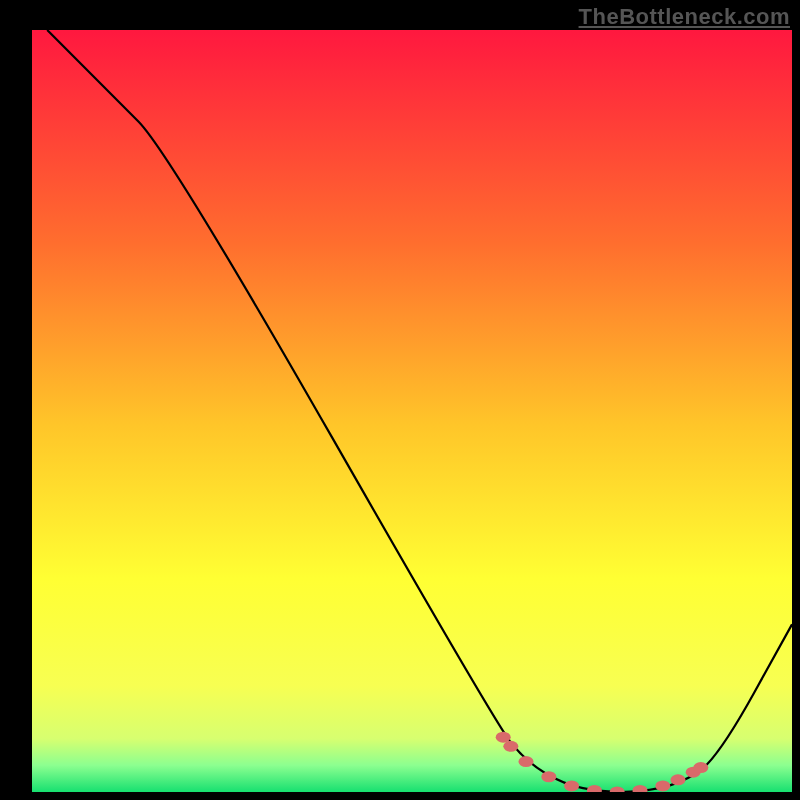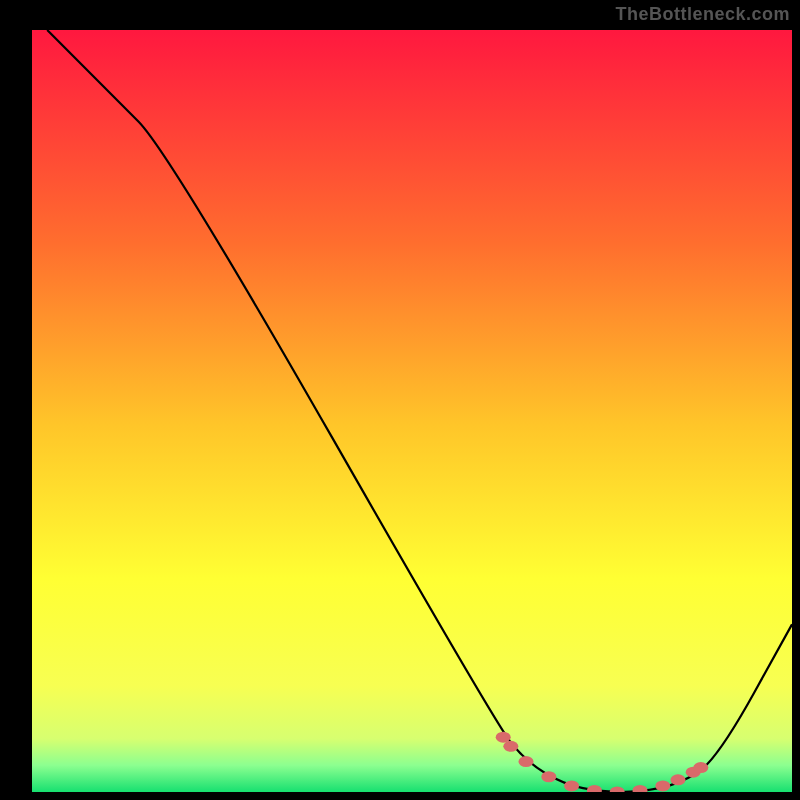--- a/index.html
+++ b/index.html
@@ -15,24 +15,25 @@
     position: relative;
     width: 800px;
     height: 800px;
     background: #000;
   }
   .watermark {
     position: absolute;
     top: 4px;
     right: 10px;
     color: #555;
-    font-size: 18px;
+    font-size: 22px;
     font-weight: 600;
     letter-spacing: 0.5px;
     z-index: 20;
+    text-decoration: underline;
   }
   svg.plot {
     position: absolute;
     left: 0;
     top: 0;
     width: 800px;
     height: 800px;
   }
 </style>
 </head>

